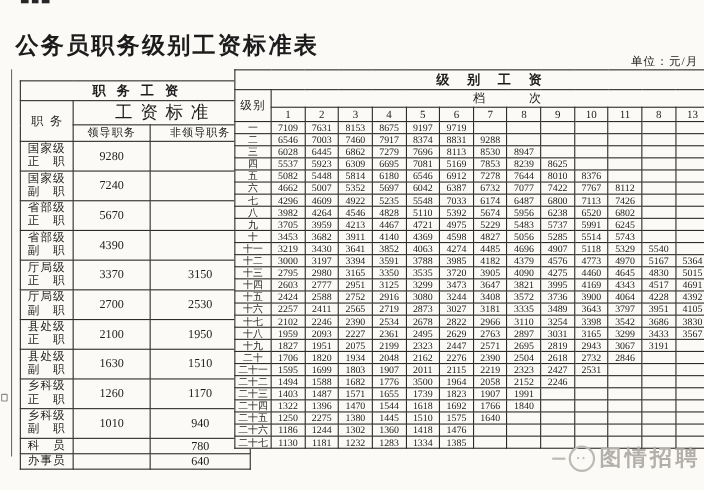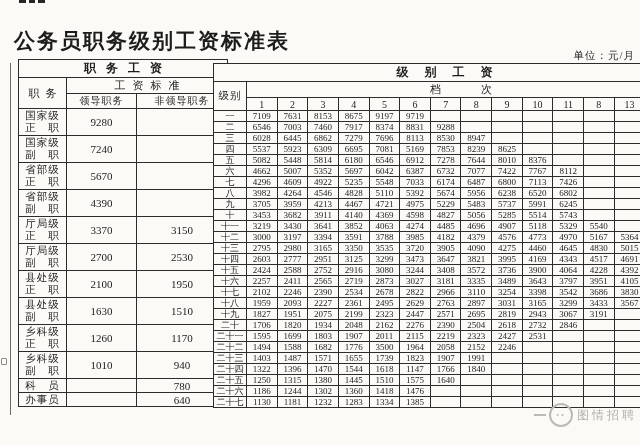--- a/index.html
+++ b/index.html
@@ -19,44 +19,44 @@
   }
   .unit-note{position:absolute;top:49px;right:5px;font-size:10.5px;letter-spacing:1px}
   
   .page-edge{position:absolute;left:10px;top:63px;width:1px;height:352px;background:#6f6c68}
   .edge-artifact{position:absolute;left:1px;top:358px;width:4px;height:5px;border:1px solid #8a8a8a;border-radius:1px}
   
   table{border-collapse:collapse;position:absolute;table-layout:fixed;background:#fbfaf7}
   td,th{border:1px solid #2e2c2a;padding:0;text-align:center;vertical-align:middle;
         font-weight:normal;overflow:hidden;white-space:nowrap}
   
-  #position-table{left:18px;top:59px;width:210px}
+  #position-table{left:18px;top:73px;width:210px}
   #position-table .t-head{height:14px;font-size:12px;font-weight:bold;letter-spacing:10px;text-indent:10px}
-  #position-table .std-head{height:13px;font-size:11px;letter-spacing:7px;text-indent:7px}
+  #position-table .std-head{height:13px;font-size:16px;letter-spacing:7px;text-indent:7px}
   #position-table .lead-head{height:13px;font-size:10px;letter-spacing:1px}
   #position-table .pos-col-head{font-size:11px;letter-spacing:6px;text-indent:6px}
   #position-table tr.tall{height:27px}
   #position-table tr.short{height:14px}
   #position-table .pos-name{font-size:10.5px;letter-spacing:1px}
   #position-table .pos-name div{line-height:12px}
   #position-table .num{font-size:11px}
   
   #grade-table{left:213px;top:63px;width:463px}
   #grade-table .t-head{height:14px;font-size:12px;font-weight:bold;letter-spacing:16px;text-indent:16px}
   #grade-table .tier-head{height:13px;font-size:11px;letter-spacing:40px;text-indent:40px}
   #grade-table .grade-col-head{font-size:10.5px;letter-spacing:1px}
   #grade-table .tier-num{height:12px;font-size:10px}
   #grade-table tr.grade-row td{height:10px;line-height:10px;font-size:9px}
   #grade-table .grade-label{font-size:9px;letter-spacing:0}
   
   .watermark{position:absolute;right:3px;top:403px;display:flex;align-items:center;color:#b3b0ab}
   .wm-dash{width:12px;height:2px;background:#bdbab5;margin-right:3px}
   .wm-logo{width:20px;height:20px;border:2px solid #bdbab5;border-radius:50%;margin-right:4px;
            display:flex;align-items:center;justify-content:center;font-size:8px;letter-spacing:2px;color:#bdbab5}
-  .wm-text{font-size:12px;font-weight:normal;letter-spacing:3px}
+  .wm-text{font-size:20px;font-weight:bold;letter-spacing:3px}
 </style>
 </head>
 <body>
 
 <span class="frag f1"></span>
 <span class="frag f2"></span>
 <span class="frag f3"></span>
 
 <h1 class="page-title">公务员职务级别工资标准表</h1>
 <div class="unit-note">单位：元/月</div>
@@ -616,34 +616,34 @@
         <td class="num"></td>
         <td class="num"></td>
       </tr>
       <tr class="grade-row">
         <td class="grade-label">二十四</td>
         <td class="num">1322</td>
         <td class="num">1396</td>
         <td class="num">1470</td>
         <td class="num">1544</td>
         <td class="num">1618</td>
-        <td class="num">1147</td>
+        <td class="num">1692</td>
         <td class="num">1766</td>
         <td class="num">1840</td>
         <td class="num"></td>
         <td class="num"></td>
         <td class="num"></td>
         <td class="num"></td>
         <td class="num"></td>
         <td class="num"></td>
       </tr>
       <tr class="grade-row">
         <td class="grade-label">二十五</td>
         <td class="num">1250</td>
-        <td class="num">1315</td>
+        <td class="num">2275</td>
         <td class="num">1380</td>
         <td class="num">1445</td>
         <td class="num">1510</td>
         <td class="num">1575</td>
         <td class="num">1640</td>
         <td class="num"></td>
         <td class="num"></td>
         <td class="num"></td>
         <td class="num"></td>
         <td class="num"></td>

